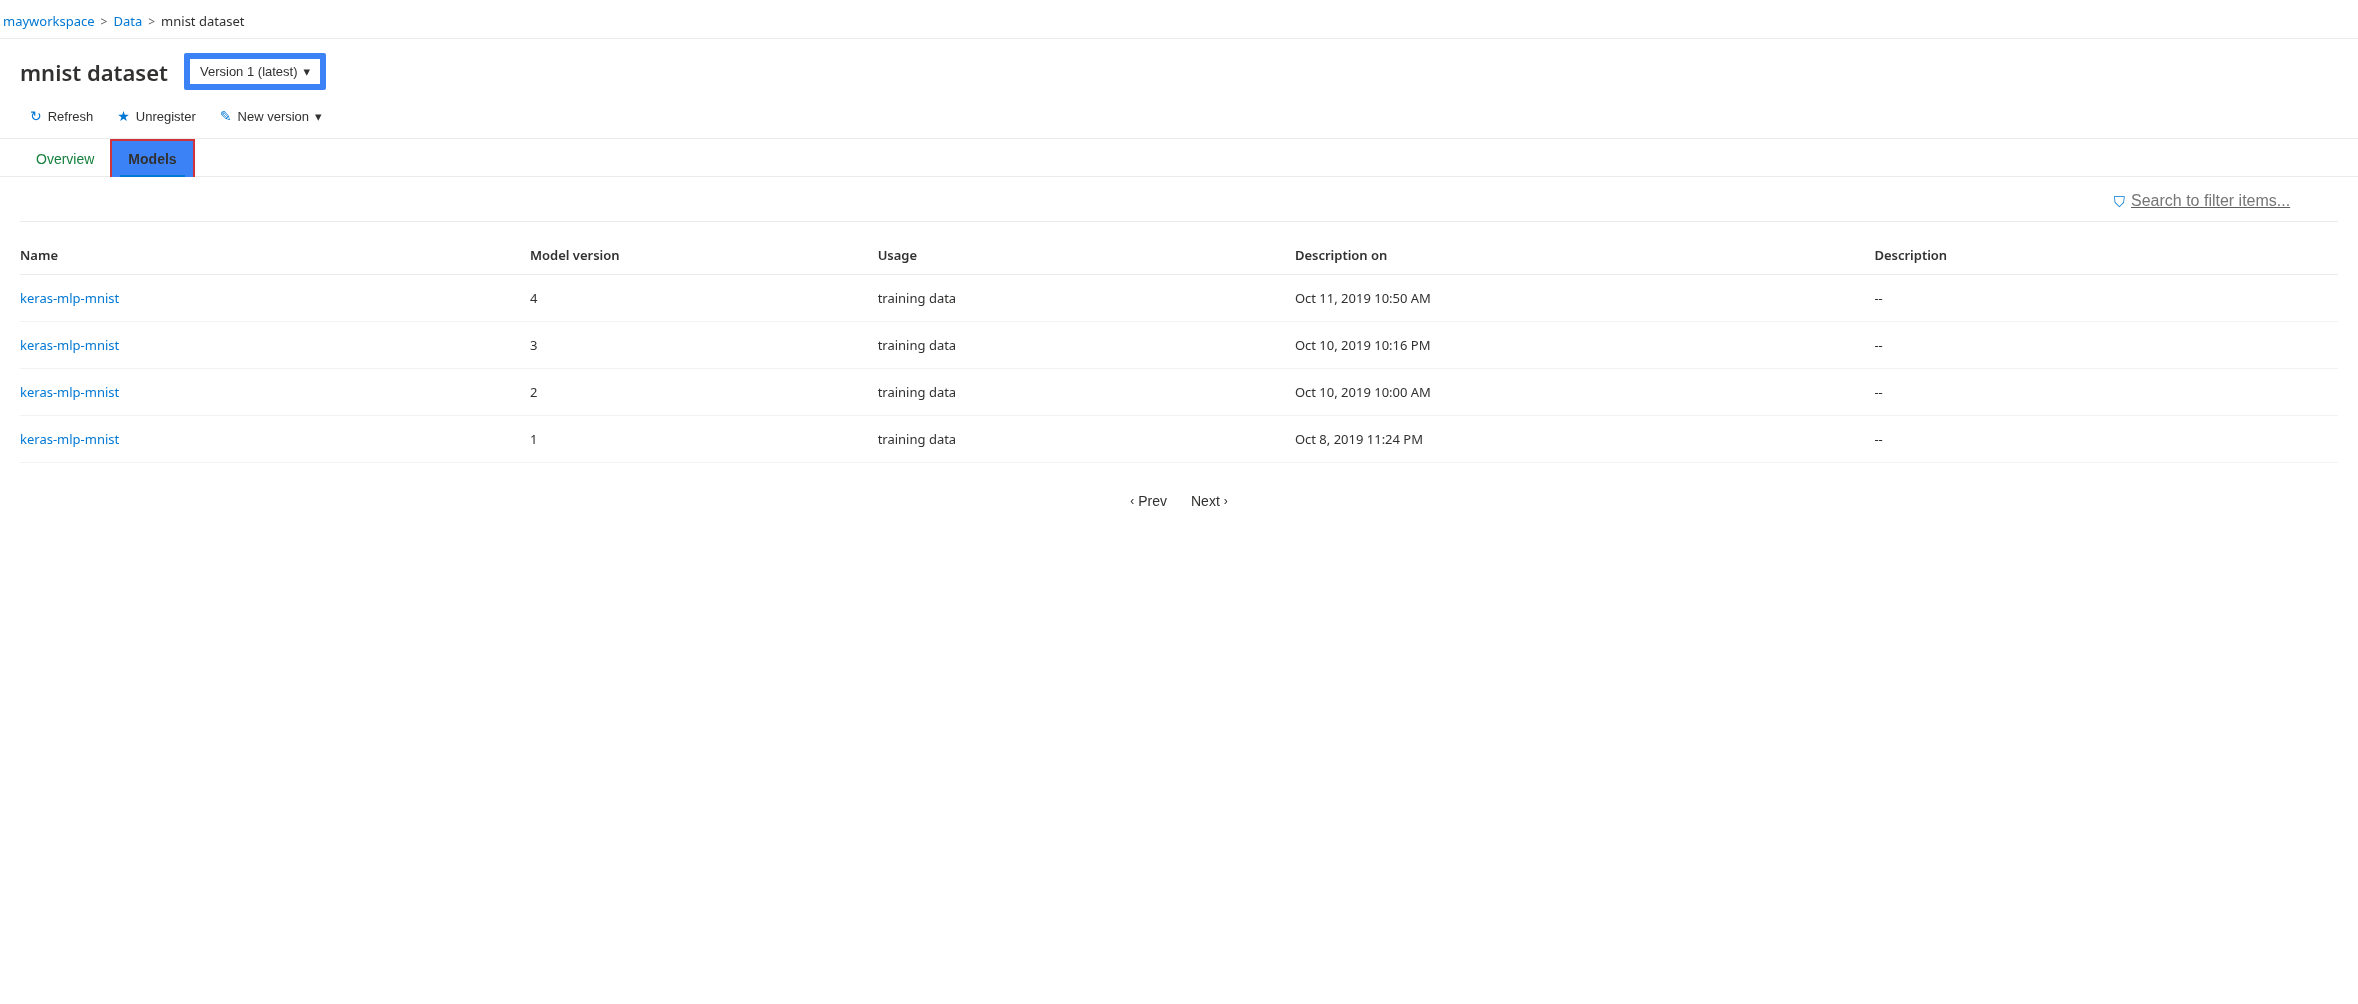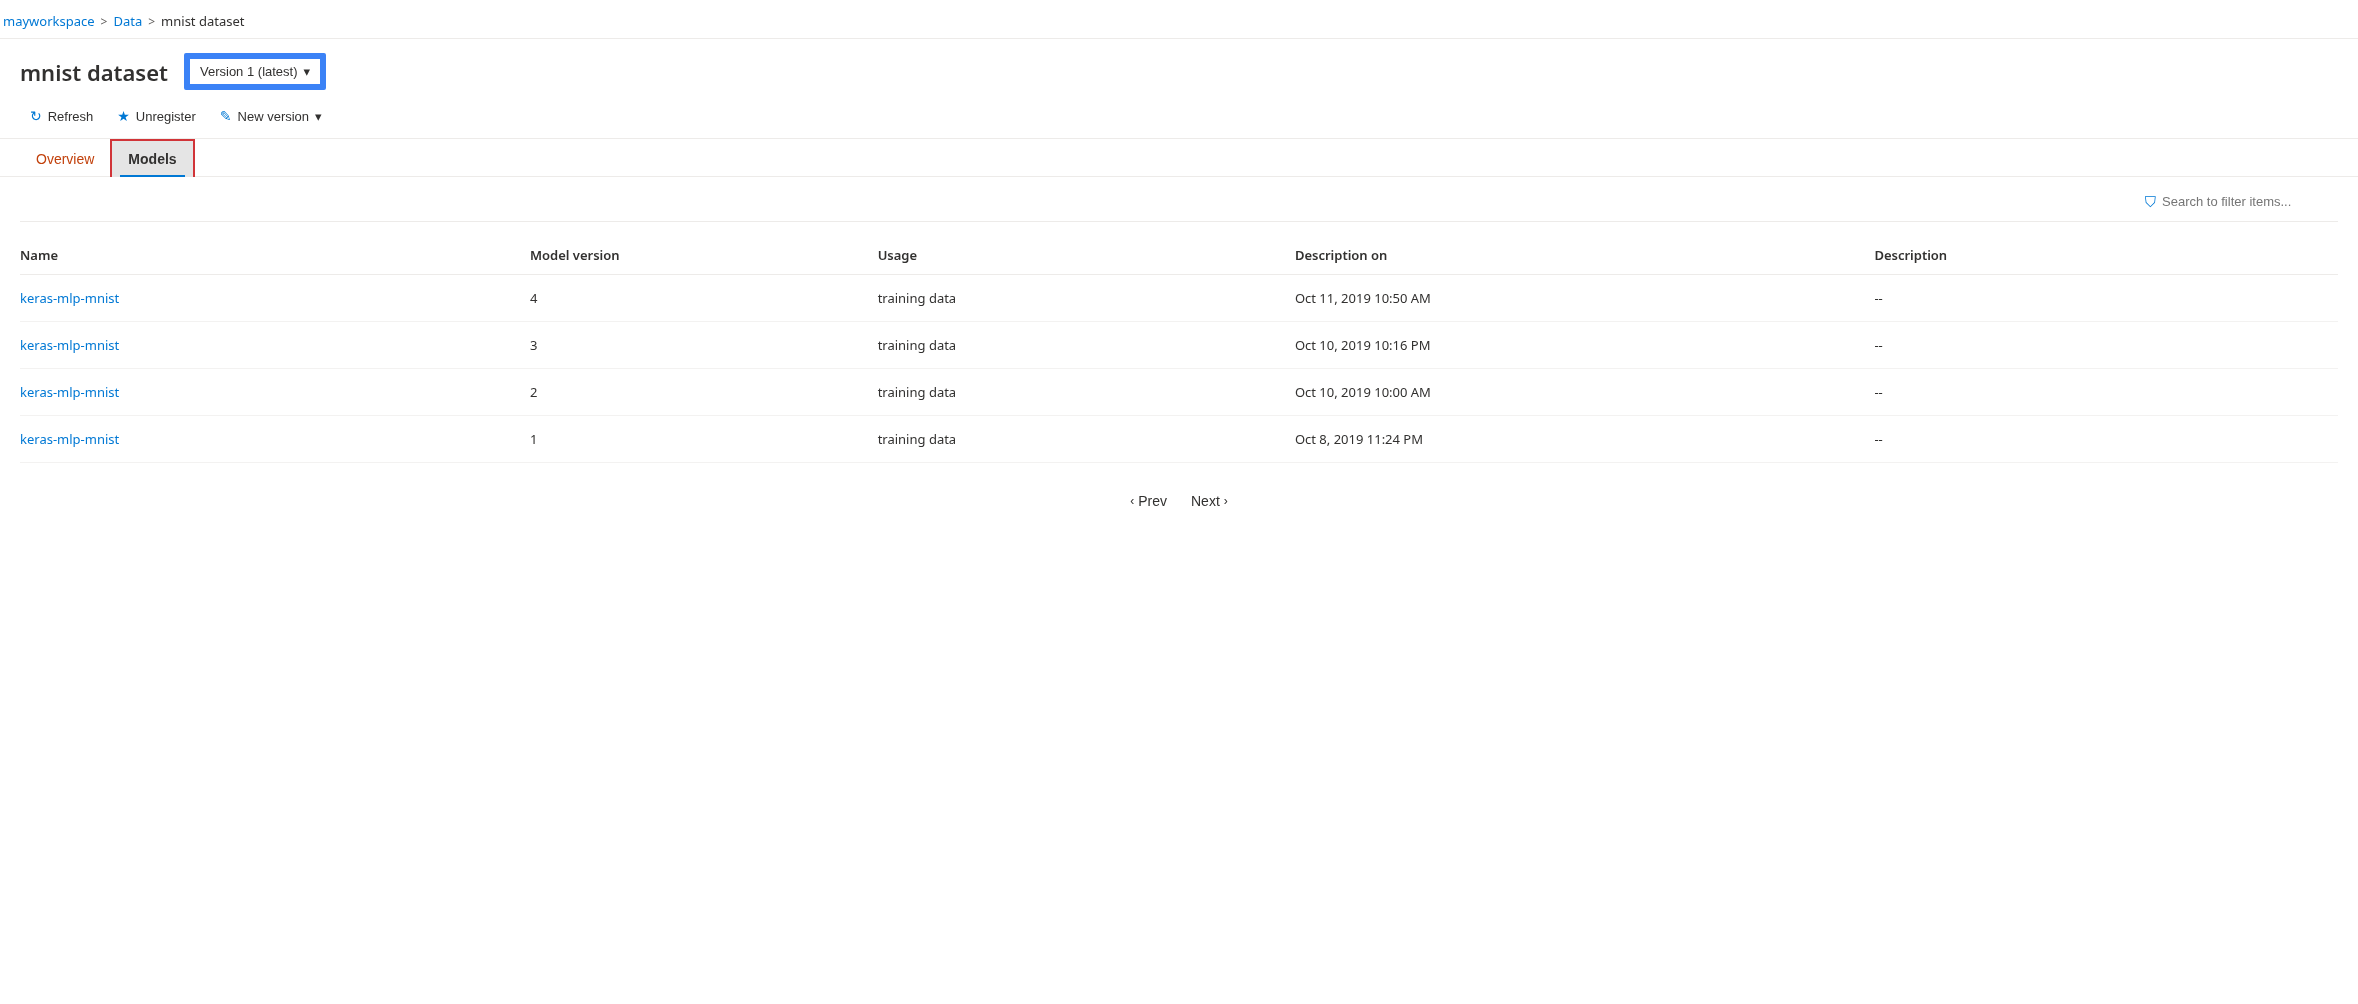--- a/index.html
+++ b/index.html
@@ -81,32 +81,32 @@
       display: flex;
       align-items: flex-end;
       padding: 0 20px;
       border-bottom: 1px solid #edebe9;
       background: #fff;
     }
     .tab {
       padding: 10px 16px 10px 16px;
       font-size: 14px;
       cursor: pointer;
-      color: #c2410c;
+      color: #15803d;
       border: none;
       background: none;
       position: relative;
       margin-bottom: -1px;
     }
     .tab.active {
       font-weight: 600;
       color: #323130;
       border: 2px solid #d13438;
       border-bottom: none;
-      background: #e5e5e5;
+      background: #3b82f6;
     }
     .tab.active::after {
       content: '';
       position: absolute;
       bottom: -2px;
       left: 0;
       right: 0;
       height: 2px;
       background: #fff;
     }
@@ -124,24 +124,25 @@
       display: flex;
       align-items: center;
       gap: 6px;
       color: #0078d4;
       font-size: 13px;
       cursor: pointer;
     }
     .filter-input {
       border: none;
       outline: none;
-      font-size: 13px;
+      font-size: 16px;
       color: #605e5c;
       background: transparent;
       cursor: pointer;
+      text-decoration: underline;
     }
     table {
       width: 100%;
       border-collapse: collapse;
       margin-top: 16px;
     }
     thead th {
       text-align: left;
       font-weight: 600;
       font-size: 13px;

